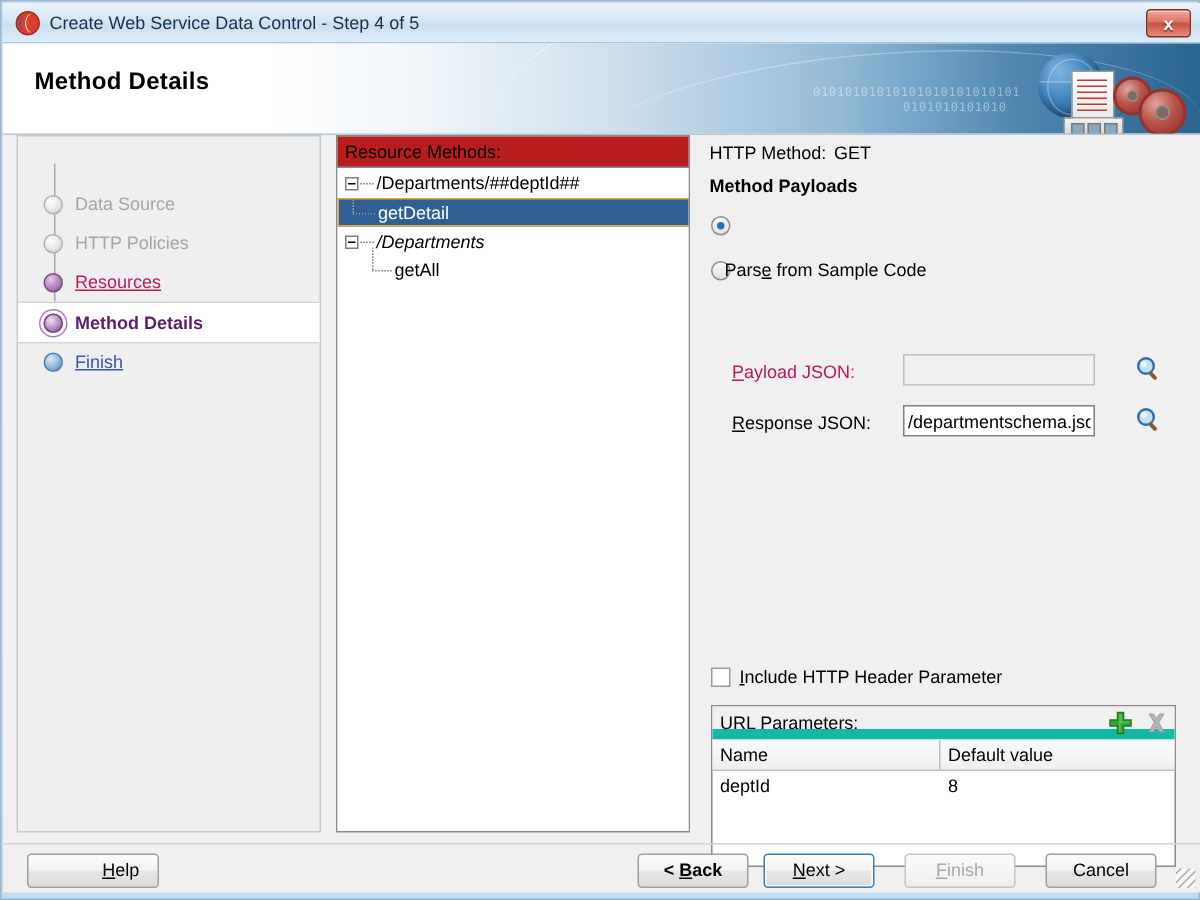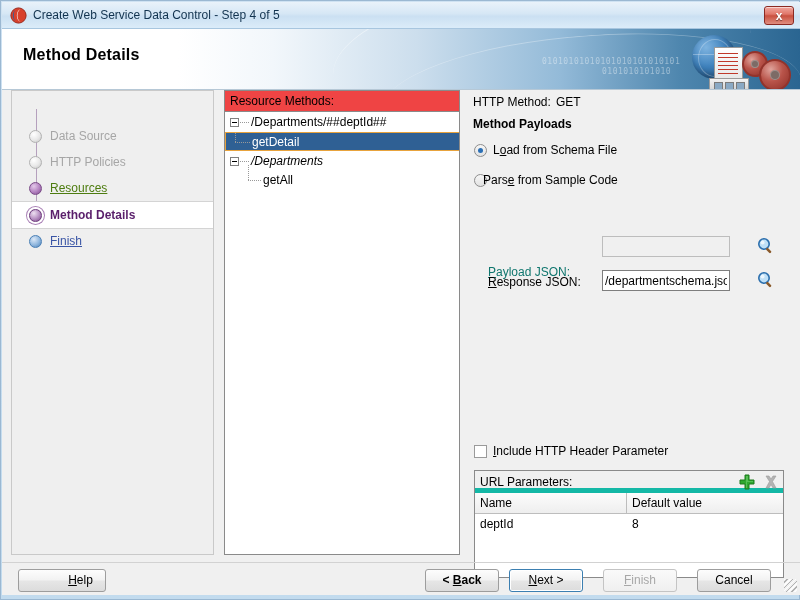--- a/index.html
+++ b/index.html
@@ -243,21 +243,21 @@
   }
   .step .label {
     position: absolute;
     left: 38px; top: 5px;
     font-size: 12px;
     line-height: 16px;
     white-space: nowrap;
   }
   .label.disabled { color: #a6a6a6; }
   .label.link {
-    color: #4d7c0f;
+    color: #be185d;
     text-decoration: underline;
     cursor: pointer;
   }
   .label.link-blue {
     color: #3a55a5;
     text-decoration: underline;
     cursor: pointer;
   }
   .label.current {
     color: #5a1f6b;
@@ -276,21 +276,21 @@
     left: 222px; top: 61px;
     width: 236px; height: 465px;
     border: 1px solid #8a8a8a;
     background: #f0f0f0;
     box-sizing: border-box;
   }
   .tree-header {
     position: absolute;
     left: 0; top: 0;
     width: 234px; height: 21px;
-    background: #ef4444;
+    background: #b91c1c;
     border-bottom: 1px solid #8a8a8a;
     box-sizing: border-box;
   }
   .tree-header span {
     position: absolute;
     left: 5px; top: 3px;
     font-size: 12px;
     line-height: 15px;
   }
   .tree-body {
@@ -347,21 +347,21 @@
   }
 
   
   .detail {
     position: absolute;
     left: 466px; top: 61px;
     width: 324px; height: 465px;
   }
   .txt { position: absolute; font-size: 12px; line-height: 16px; white-space: nowrap; }
   .txt.bold { font-weight: bold; }
-  .txt.dis { color: #0f766e; margin-top: 24px; }
+  .txt.dis { color: #be185d; }
   .mn { text-decoration: underline; }
 
   .radio {
     position: absolute;
     width: 13px; height: 13px;
     border-radius: 50%;
     background: linear-gradient(to bottom, #f6f6f6, #e2e2e2);
     border: 1px solid #8d8d8d;
     box-sizing: border-box;
     cursor: pointer;
@@ -412,21 +412,21 @@
     width: 310px; height: 108px;
     border: 1px solid #8a8a8a;
     background: #ffffff;
     box-sizing: border-box;
   }
   .params-titlebar {
     position: absolute;
     left: 0; top: 0;
     width: 308px; height: 22px;
     background: #f0f0f0;
-    border-bottom: 5px solid #14b8a6;
+    border-bottom: 7px solid #14b8a6;
     box-sizing: border-box;
   }
   .params-titlebar .t {
     position: absolute;
     left: 5px; top: 3px;
     font-size: 12px;
     line-height: 16px;
   }
   .icon-plus, .icon-x {
     position: absolute;
@@ -613,21 +613,20 @@
       </div>
 
       <div class="detail">
 
         <div class="txt" style="left:5px; top:4px;">HTTP Method:</div>
         <div class="txt" style="left:88px; top:4px;">GET</div>
 
         <div class="txt bold" style="left:5px; top:26px;">Method Payloads</div>
 
         <div class="radio on" style="left:6px; top:54px;"></div>
-        <div class="txt" style="left:25px; top:52px;"><span>L<span class="mn">o</span>ad from Schema File</span></div>
 
         <div class="radio" style="left:6px; top:84px;"></div>
         <div class="txt" style="left:15px; top:82px;"><span>Pars<span class="mn">e</span> from Sample Code</span></div>
 
         <div class="txt dis" style="left:20px; top:150px;"><span class="mn">P</span>ayload JSON:</div>
         <input class="field disabled" style="left: 134px; top: 146px; width: 128px;" disabled="" value="">
         <svg class="magnifier" style="left:289px; top:147px;" viewBox="0 0 18 18">
           <circle cx="7" cy="7" r="5.2" fill="#bfe0f7" stroke="#2c6fad" stroke-width="1.6"></circle>
           <circle cx="5.6" cy="5.6" r="2" fill="#ffffff" opacity=".7"></circle>
           <rect x="10.4" y="10.4" width="6.2" height="2.6" rx="1.2" fill="#8a5a2b" transform="rotate(45 10.4 10.4)"></rect>

